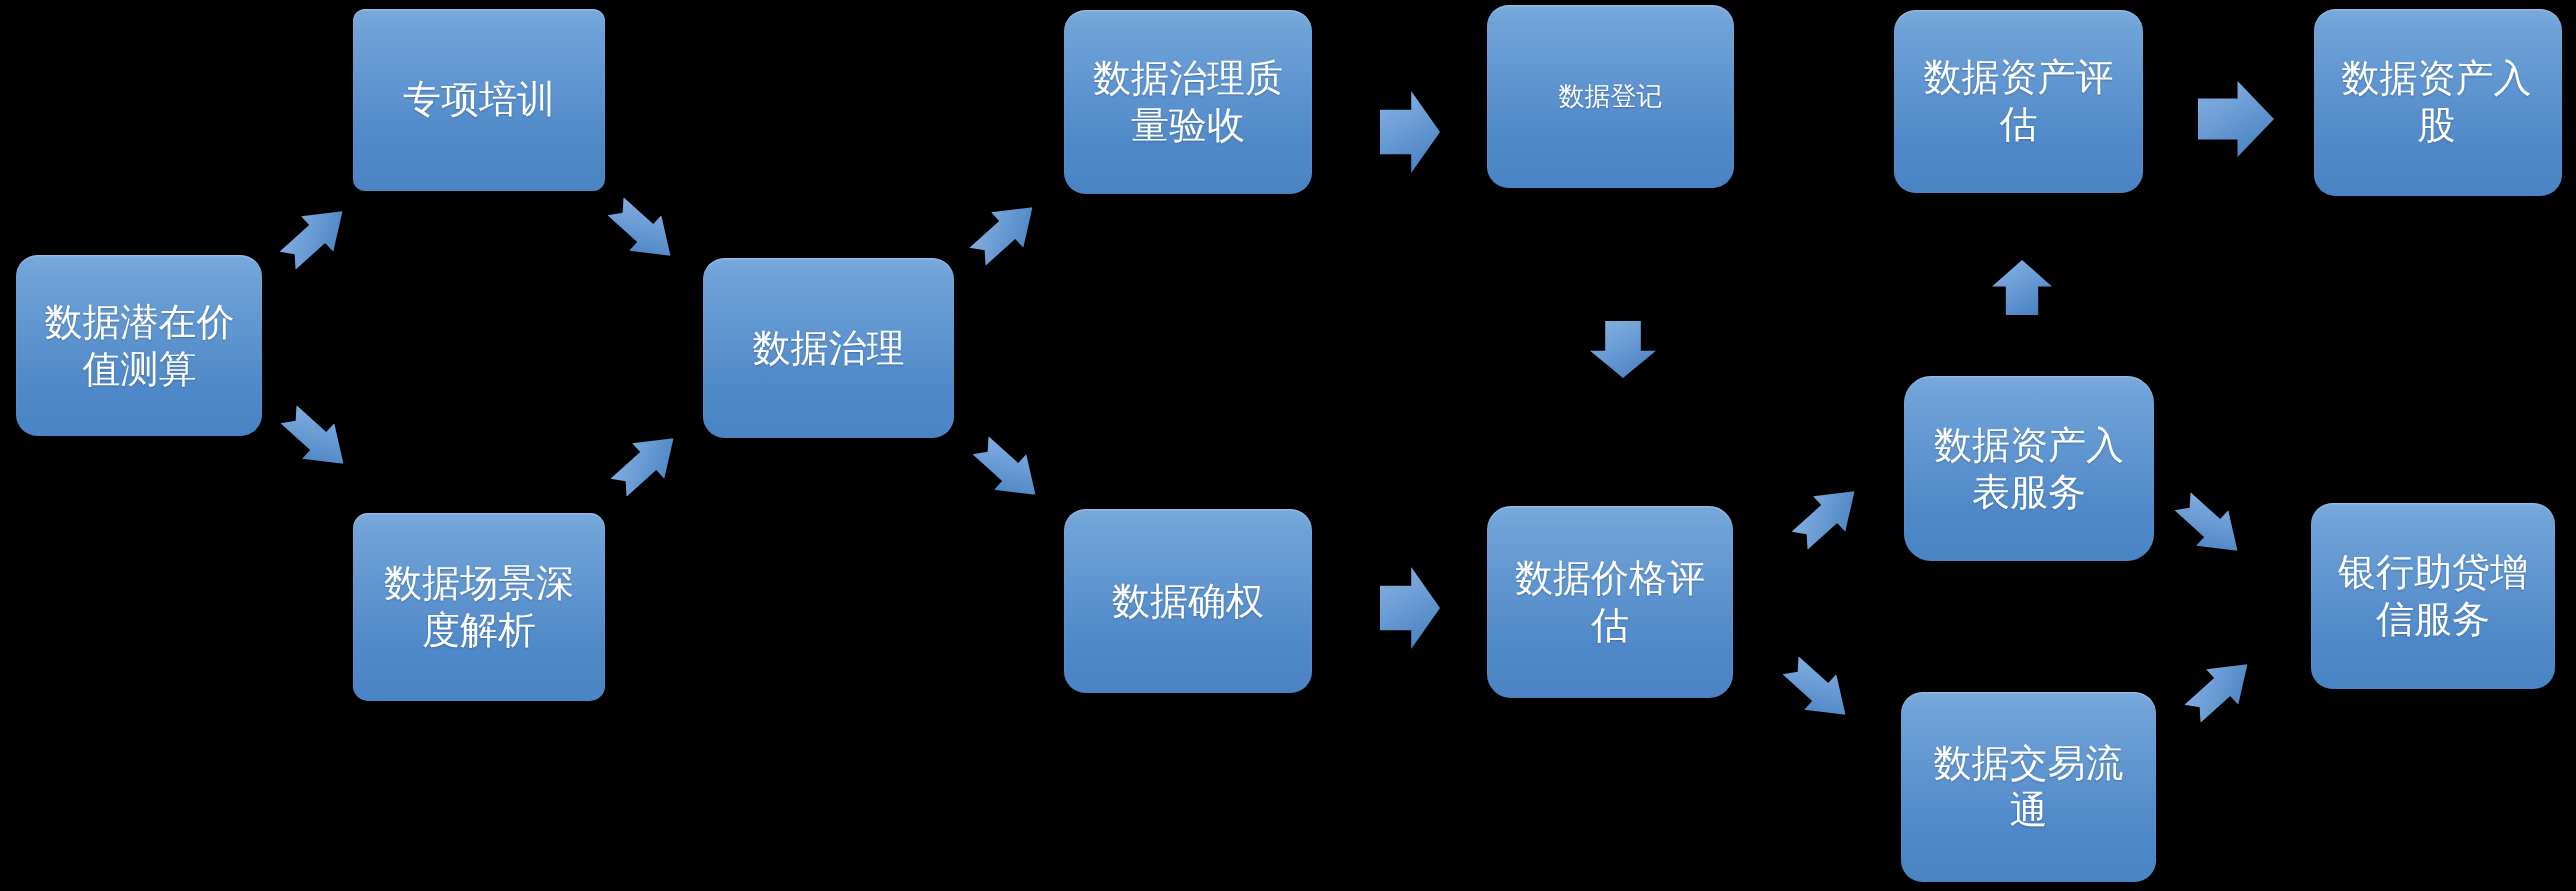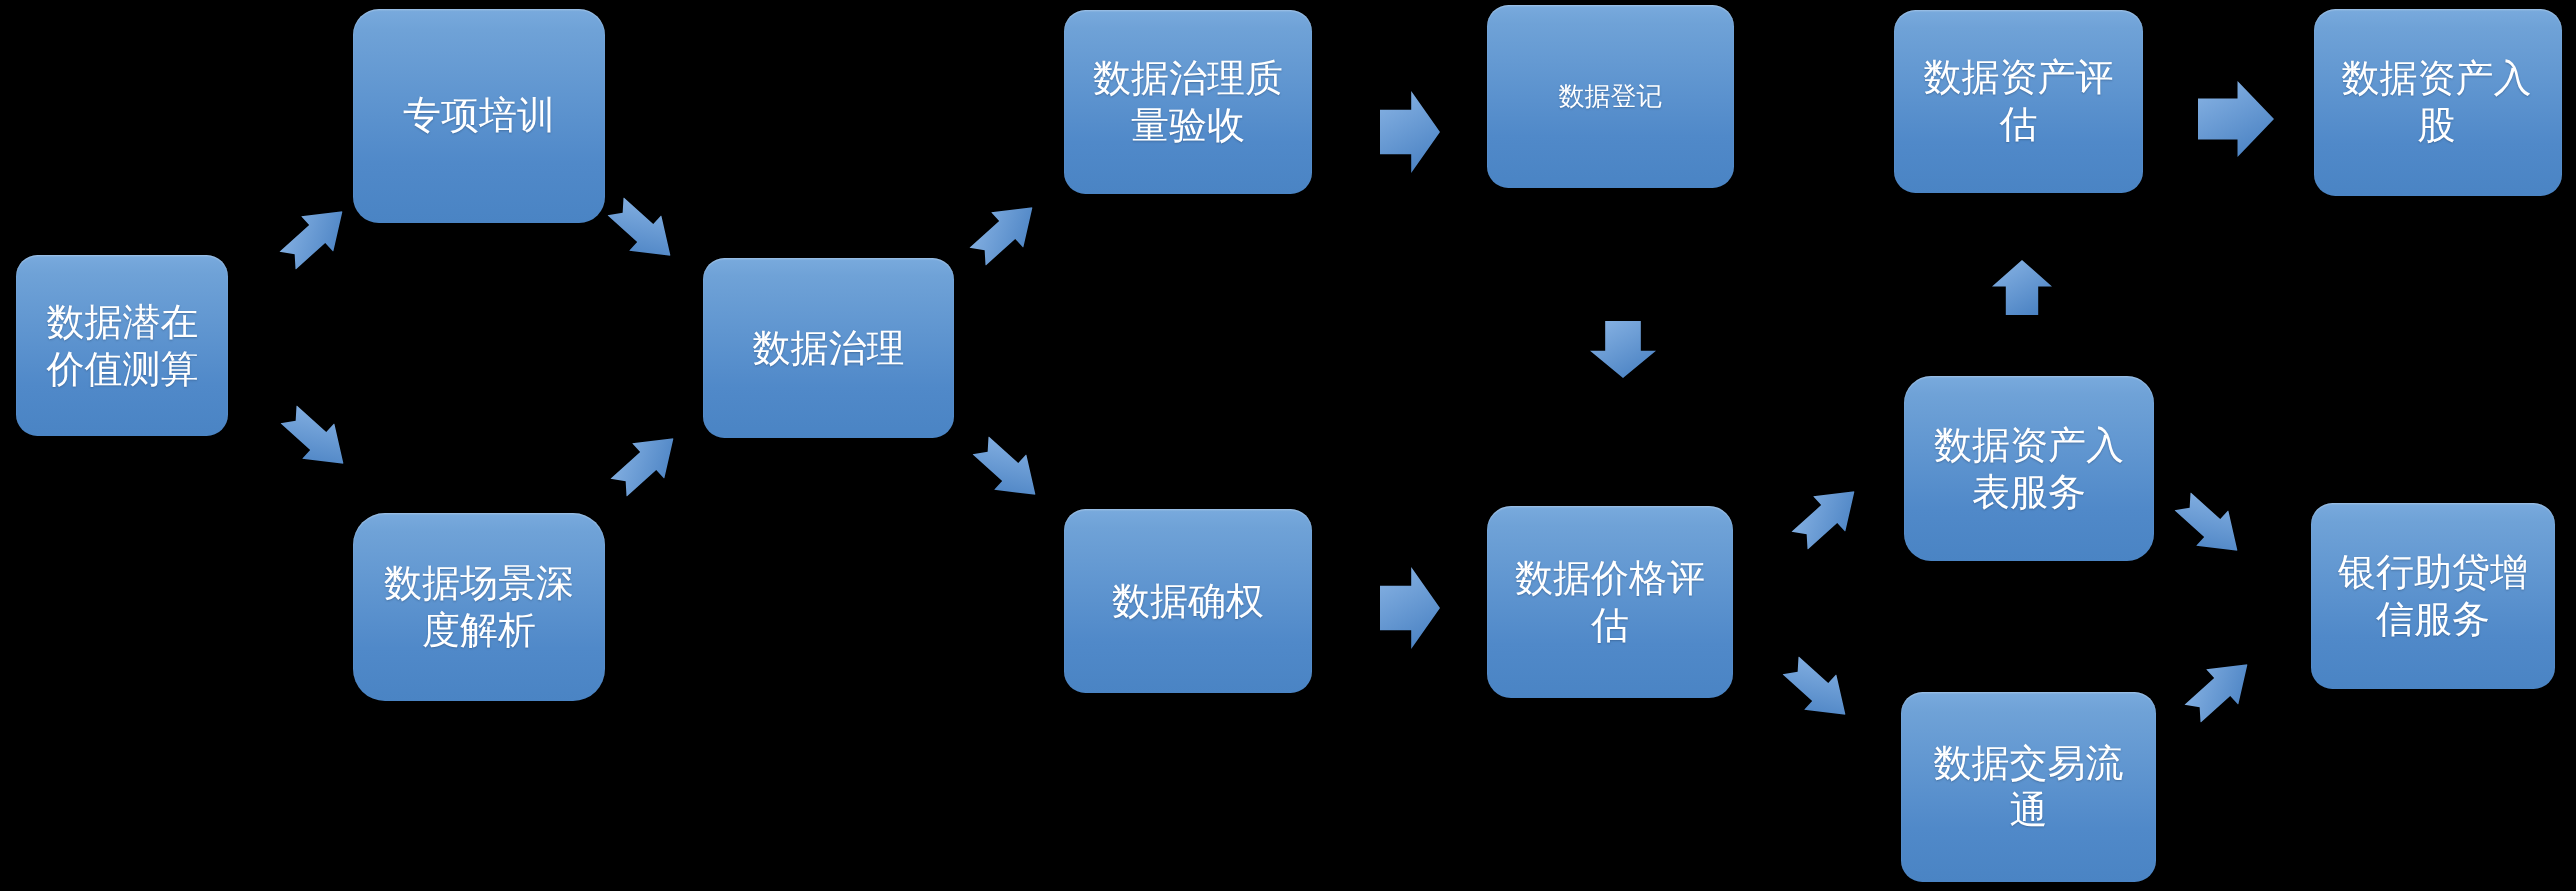--- a/index.html
+++ b/index.html
@@ -42,27 +42,27 @@
   .shape-diag-up-right,.shape-diag-down-right{
     clip-path:polygon(0 25%, 54% 25%, 54% 0, 100% 50%, 54% 100%, 54% 75%, 0 75%, 13% 50%);
   }
   .shape-diag-up-right{transform:rotate(-42deg);}
   .shape-diag-down-right{transform:rotate(42deg);}
 </style>
 </head>
 <body style="background: rgb(0, 0, 0);">
 
 <div id="canvas" style="width: 2576px; height: 891px;">
-    <div class="node" style="left: 16.4px; top: 255px; width: 212px; height: 181px; border-radius: 21.4px; font-size: 38px;">
+    <div class="node" style="left: 16.4px; top: 255px; width: 246px; height: 181px; border-radius: 21.4px; font-size: 38px;">
       <span class="label">数据潜在价值测算</span>
     </div>
-    <div class="node" style="left: 353px; top: 8.8px; width: 252px; height: 214px; border-radius: 26px; font-size: 38px;">
+    <div class="node" style="left: 353px; top: 8.8px; width: 252px; height: 182px; border-radius: 12px; font-size: 38px;">
       <span class="label">专项培训</span>
     </div>
-    <div class="node" style="left: 353px; top: 513px; width: 252px; height: 188px; border-radius: 32px; font-size: 38px;">
+    <div class="node" style="left: 353px; top: 513px; width: 252px; height: 188px; border-radius: 15px; font-size: 38px;">
       <span class="label">数据场景深度解析</span>
     </div>
     <div class="node" style="left: 703px; top: 258px; width: 251px; height: 180px; border-radius: 21.4px; font-size: 38px;">
       <span class="label">数据治理</span>
     </div>
     <div class="node" style="left: 1064px; top: 10px; width: 248px; height: 184px; border-radius: 21.4px; font-size: 38px;">
       <span class="label">数据治理质量验收</span>
     </div>
     <div class="node" style="left: 1487px; top: 5px; width: 247px; height: 183px; border-radius: 21.4px; font-size: 26px;">
       <span class="label">数据登记</span>

